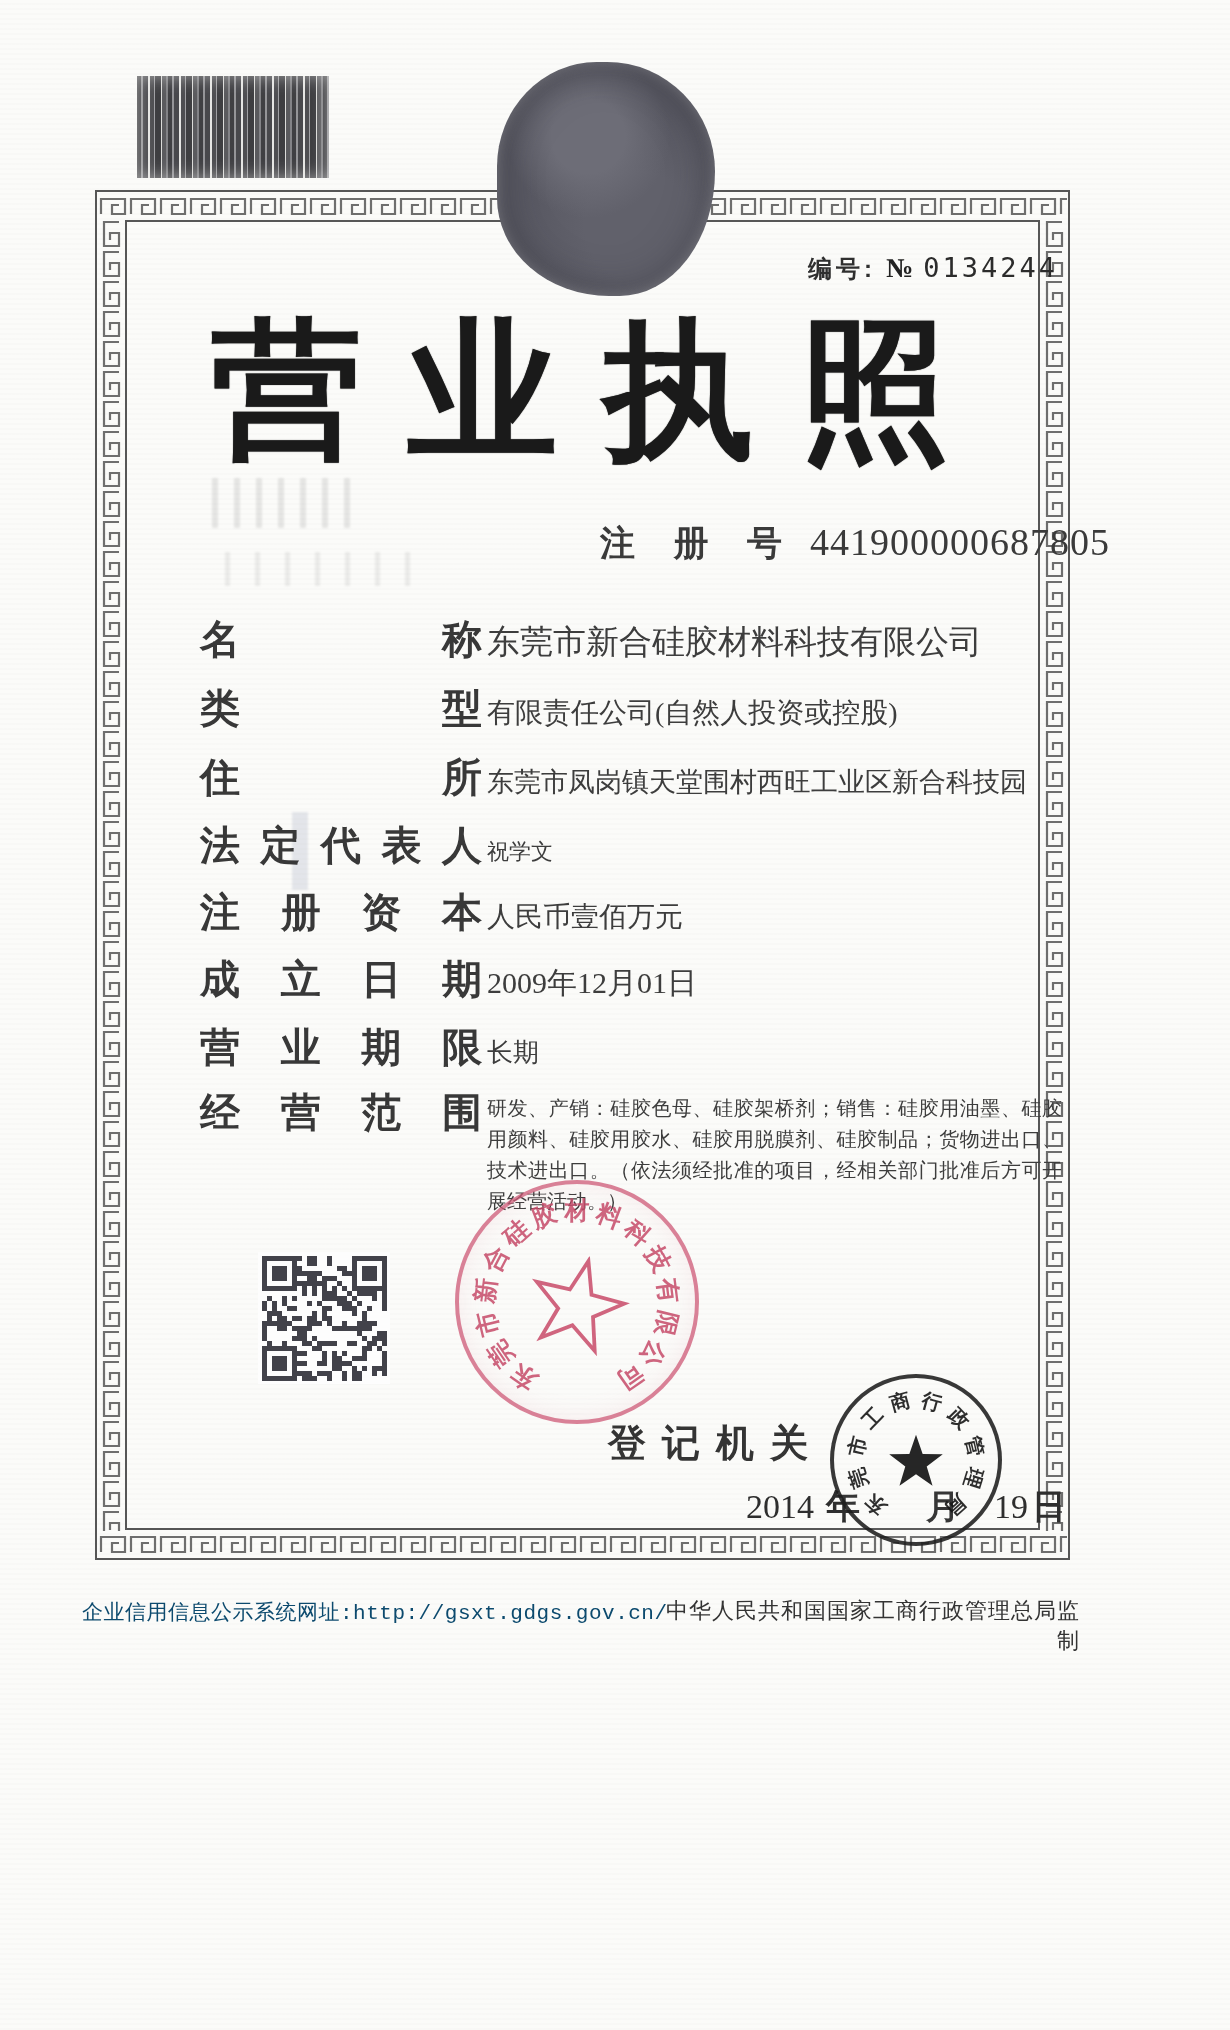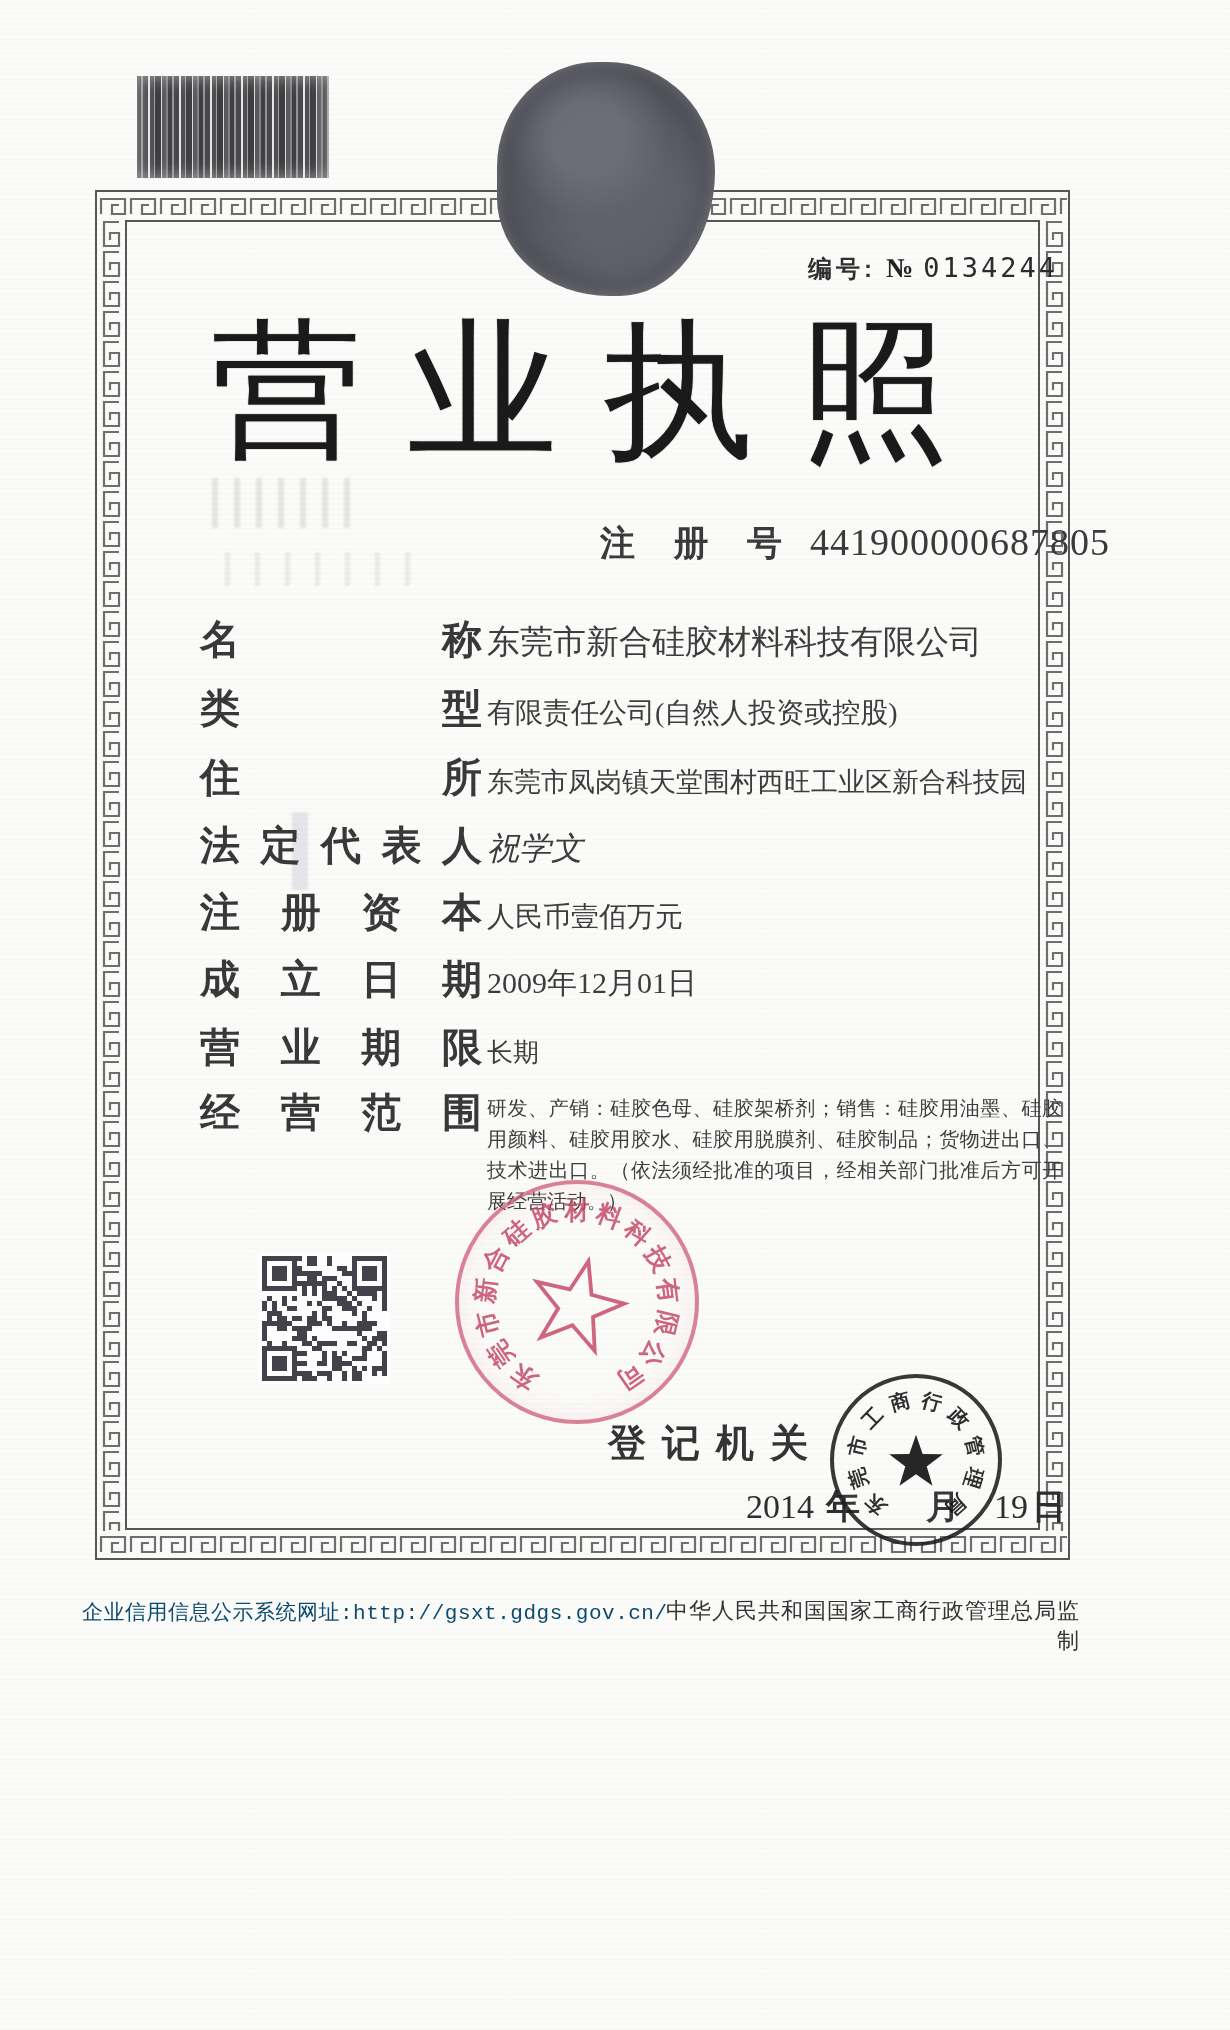--- a/index.html
+++ b/index.html
@@ -48,42 +48,42 @@
 
   
   .serial{position:absolute;left:808px;top:252px;z-index:4;display:flex;align-items:baseline;gap:10px;}
   .serial .lbl{font-size:24px;letter-spacing:4px;color:#2f2f2f;font-weight:600;}
   .serial .nosign{font-size:27px;font-family:"Liberation Serif",serif;font-weight:700;color:#222;}
   .serial .digits{font-size:27px;font-family:"DejaVu Sans Mono",monospace;letter-spacing:3px;color:#2b2b2b;}
 
   
   .title{
     position:absolute;left:95px;top:308px;width:971px;z-index:4;
-    text-align:center;font-size:150px;line-height:1.1;font-weight:400;color:#1a1a1a;
+    text-align:center;font-size:150px;line-height:1.1;font-weight:700;color:#1a1a1a;
     letter-spacing:46px;text-indent:46px;
     text-shadow:0 0 1px #333;
   }
 
   
   .regno{position:absolute;left:600px;top:520px;z-index:4;display:flex;align-items:baseline;}
   .regno .r-label{width:182px;display:flex;justify-content:space-between;
     font-size:35px;font-weight:700;color:#3a3a3a;}
   .regno .r-value{margin-left:28px;font-size:38px;font-family:"Liberation Serif",serif;
     color:#3a3a3a;letter-spacing:1px;}
 
   
   .field-row{position:absolute;left:200px;z-index:4;display:flex;align-items:baseline;}
   .f-label{width:282px;display:flex;justify-content:space-between;flex:0 0 282px;
     font-size:40px;font-weight:700;color:#383838;}
   .f-value{margin-left:5px;font-family:"Liberation Serif",serif;color:#3d3d3d;white-space:nowrap;text-align:right;}
   .row-top{align-items:flex-start;}
   .v-name{font-size:33px;}
   .v-type{font-size:28px;}
   .v-addr{font-size:27px;}
-  .v-legal{font-size:32px;font-style:italic;}
+  .v-legal{font-size:22px;}
   .v-capital{font-size:28px;}
   .v-date{font-size:30px;}
   .v-term{font-size:26px;}
   .v-scope{font-size:20px;line-height:31px;width:575px;white-space:normal;text-align:justify;padding-top:8px;}
 
   
   .qr{position:absolute;left:258px;top:1252px;width:132px;height:132px;z-index:4;
     background:#fdfdfd;display:flex;align-items:center;justify-content:center;}
 
   

